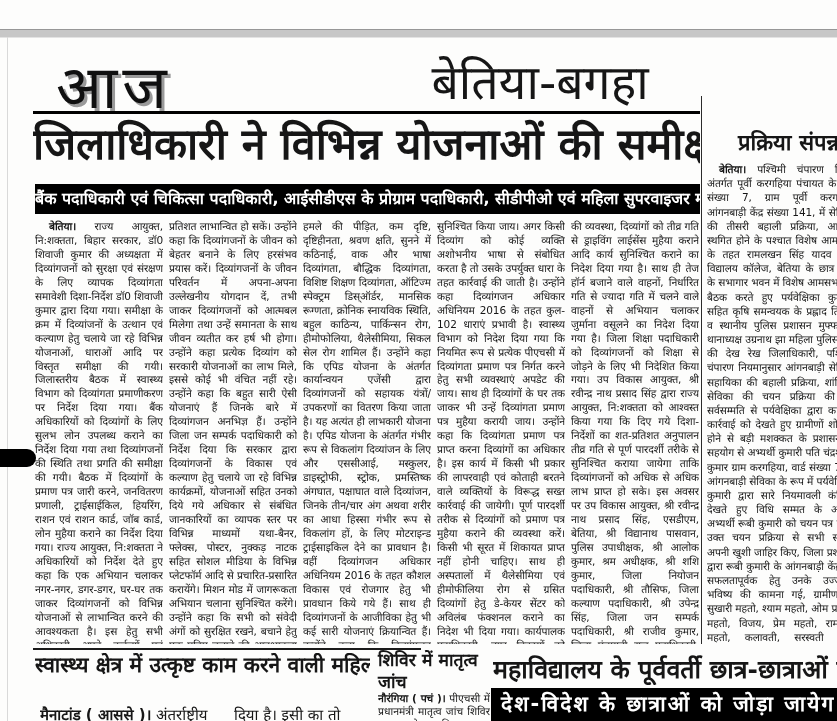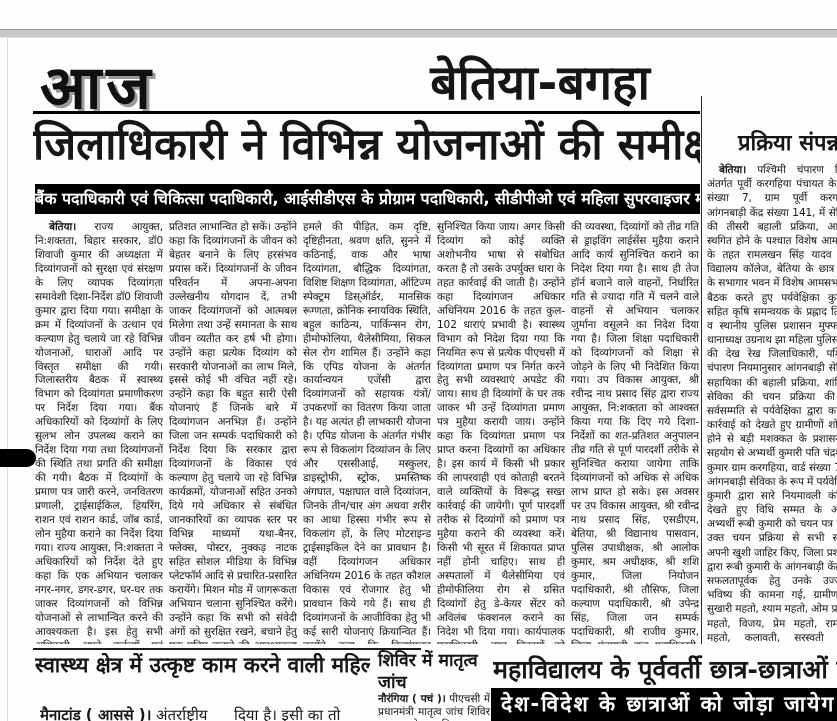--- a/index.html
+++ b/index.html
@@ -5,24 +5,24 @@
   html,body{margin:0;padding:0;background:#ffffff;}
   .page{
     position:relative;width:837px;height:721px;overflow:hidden;
     background:#fdfdfc;color:#161616;
     font-family:"DejaVu Sans","Liberation Sans",sans-serif;
   }
   .scan-band{position:absolute;top:29px;left:0;width:837px;height:7px;
     background:#c7c7c7;border-top:1px solid #979797;border-bottom:1px solid #e3e3e3;}
   .left-edge{position:absolute;top:37px;left:7px;width:1px;height:684px;background:#d9d9d9;}
 
-  .masthead{position:absolute;left:40px;top:44px;font-size:60px;font-weight:bold;
+  .masthead{position:absolute;left:56px;top:44px;font-size:60px;font-weight:normal;
     letter-spacing:5px;color:#101010;text-shadow:3px 3px 0 #9a9a9a;}
   .edition{position:absolute;left:360px;top:48px;width:360px;text-align:center;
-    font-size:48px;font-weight:bold;white-space:nowrap;}
+    font-size:48px;font-weight:normal;white-space:nowrap;}
 
   .hrule{position:absolute;background:#000;}
   .main-rule{left:33px;top:111px;width:667px;height:3px;}
   .main-headline{position:absolute;left:33px;top:113px;width:667px;margin:0;
     font-size:43px;font-weight:bold;text-align:center;white-space:nowrap;overflow:hidden;}
 
   .sub-banner{position:absolute;left:35px;top:184px;width:665px;height:30px;
     background:#000;color:#fff;font-size:16px;font-weight:bold;line-height:30px;
     text-align:center;white-space:nowrap;overflow:hidden;}
 

